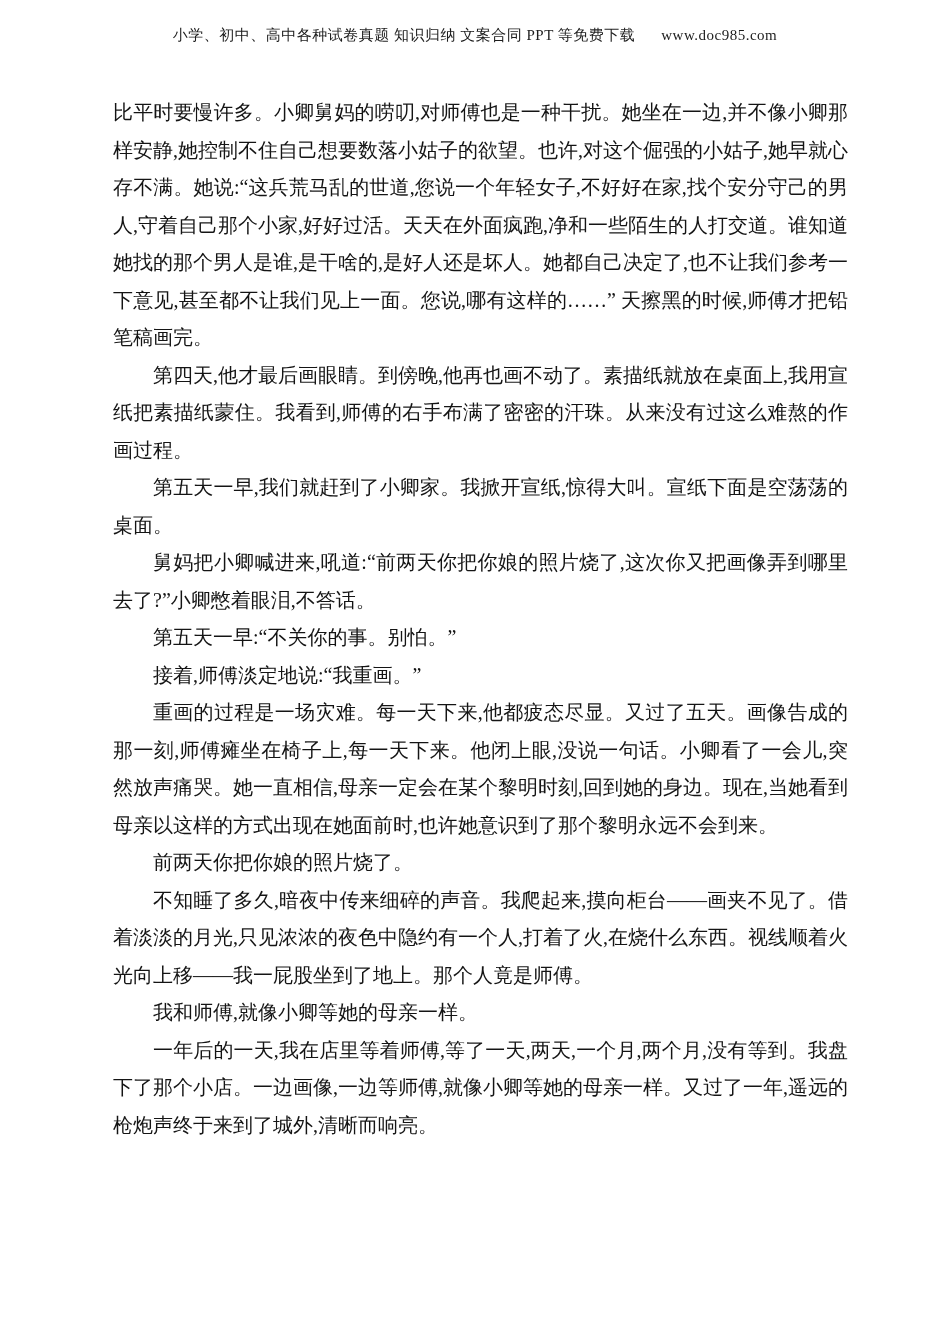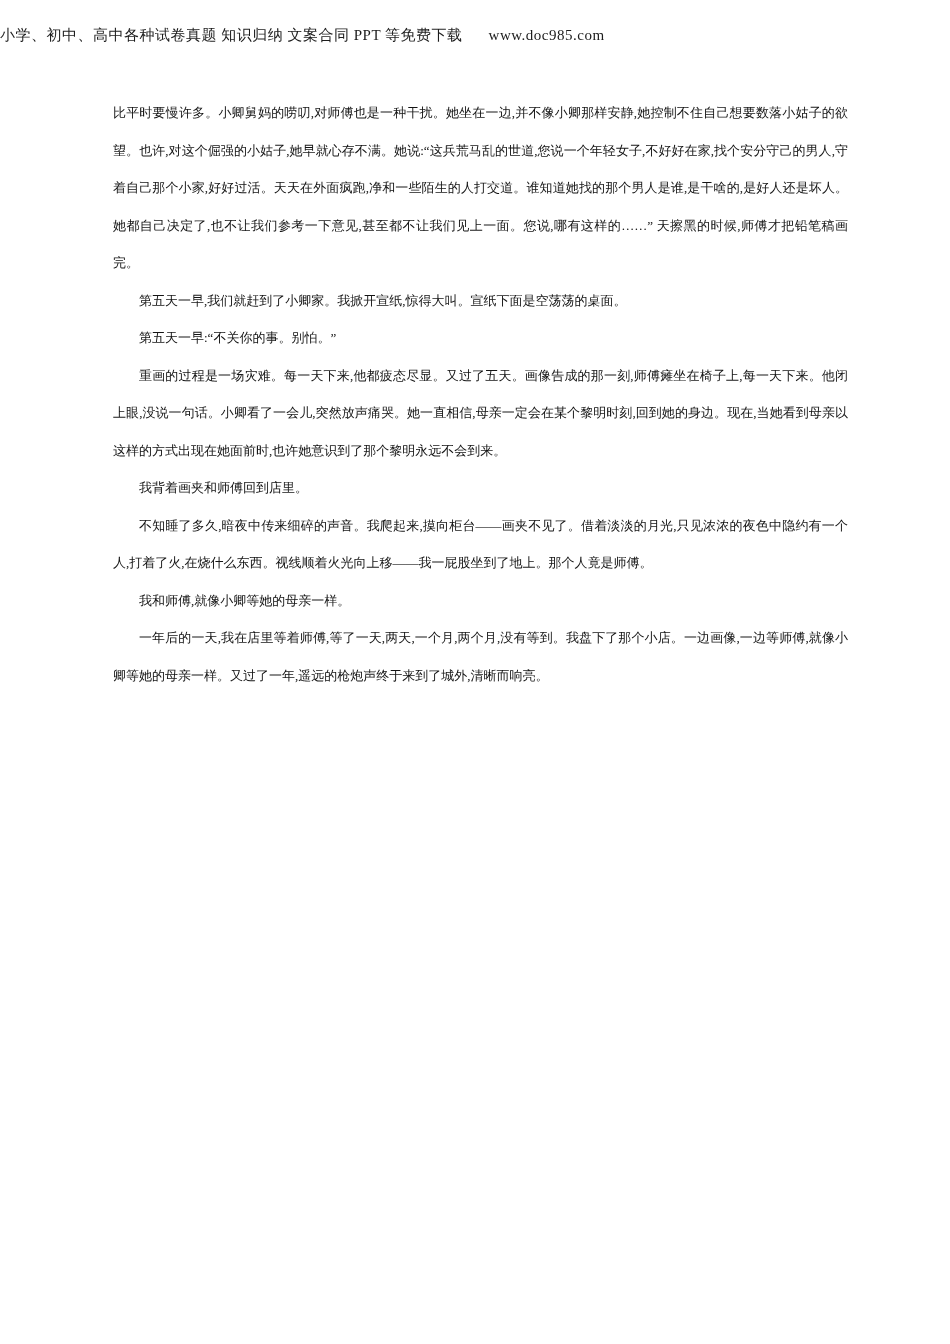--- a/index.html
+++ b/index.html
@@ -9,36 +9,37 @@
     width: 950px;
     height: 1344px;
     font-family: "Liberation Serif", "DejaVu Serif", serif;
     overflow: hidden;
   }
   .page-header {
     position: absolute;
     top: 26px;
     left: 0;
     width: 100%;
+    text-align: center;
     font-size: 15px;
     color: #1c1c1c;
     letter-spacing: 0.5px;
     white-space: nowrap;
   }
   .page-header .site-url {
     margin-left: 26px;
     color: #1c1c1c;
     text-decoration: none;
   }
   .doc-body {
     position: absolute;
     left: 113px;
     top: 94px;
     width: 735px;
-    font-size: 13px;
+    font-size: 20px;
     line-height: 37.5px;
     color: #141414;
     text-align: justify;
     text-justify: inter-ideograph;
   }
   .doc-body p {
     text-indent: 2em;
     margin: 0;
   }
   .doc-body p.no-indent {
@@ -47,20 +48,23 @@
 </style>
 </head>
 <body>
 
 <div class="page-header">
   <span>小学、初中、高中各种试卷真题 知识归纳 文案合同 PPT 等免费下载</span><a class="site-url">www.doc985.com</a>
 </div>
 
 <div class="doc-body">
   <p class="no-indent">比平时要慢许多。小卿舅妈的唠叨,对师傅也是一种干扰。她坐在一边,并不像小卿那样安静,她控制不住自己想要数落小姑子的欲望。也许,对这个倔强的小姑子,她早就心存不满。她说:“这兵荒马乱的世道,您说一个年轻女子,不好好在家,找个安分守己的男人,守着自己那个小家,好好过活。天天在外面疯跑,净和一些陌生的人打交道。谁知道她找的那个男人是谁,是干啥的,是好人还是坏人。她都自己决定了,也不让我们参考一下意见,甚至都不让我们见上一面。您说,哪有这样的……” 天擦黑的时候,师傅才把铅笔稿画完。</p>
+  <p>第四天,他才最后画眼睛。到傍晚,他再也画不动了。素描纸就放在桌面上,我用宣纸把素描纸蒙住。我看到,师傅的右手布满了密密的汗珠。从来没有过这么难熬的作画过程。</p>
   <p>第五天一早,我们就赶到了小卿家。我掀开宣纸,惊得大叫。宣纸下面是空荡荡的桌面。</p>
+  <p>舅妈把小卿喊进来,吼道:“前两天你把你娘的照片烧了,这次你又把画像弄到哪里去了?”小卿憋着眼泪,不答话。</p>
   <p>第五天一早:“不关你的事。别怕。”</p>
+  <p>接着,师傅淡定地说:“我重画。”</p>
   <p>重画的过程是一场灾难。每一天下来,他都疲态尽显。又过了五天。画像告成的那一刻,师傅瘫坐在椅子上,每一天下来。他闭上眼,没说一句话。小卿看了一会儿,突然放声痛哭。她一直相信,母亲一定会在某个黎明时刻,回到她的身边。现在,当她看到母亲以这样的方式出现在她面前时,也许她意识到了那个黎明永远不会到来。</p>
-  <p>我背着画夹和师傅回到店里。</p>
+  <p>前两天你把你娘的照片烧了。</p>
   <p>不知睡了多久,暗夜中传来细碎的声音。我爬起来,摸向柜台——画夹不见了。借着淡淡的月光,只见浓浓的夜色中隐约有一个人,打着了火,在烧什么东西。视线顺着火光向上移——我一屁股坐到了地上。那个人竟是师傅。</p>
   <p>我和师傅,就像小卿等她的母亲一样。</p>
   <p>一年后的一天,我在店里等着师傅,等了一天,两天,一个月,两个月,没有等到。我盘下了那个小店。一边画像,一边等师傅,就像小卿等她的母亲一样。又过了一年,遥远的枪炮声终于来到了城外,清晰而响亮。</p>
 </div>
 
 </body></html>

